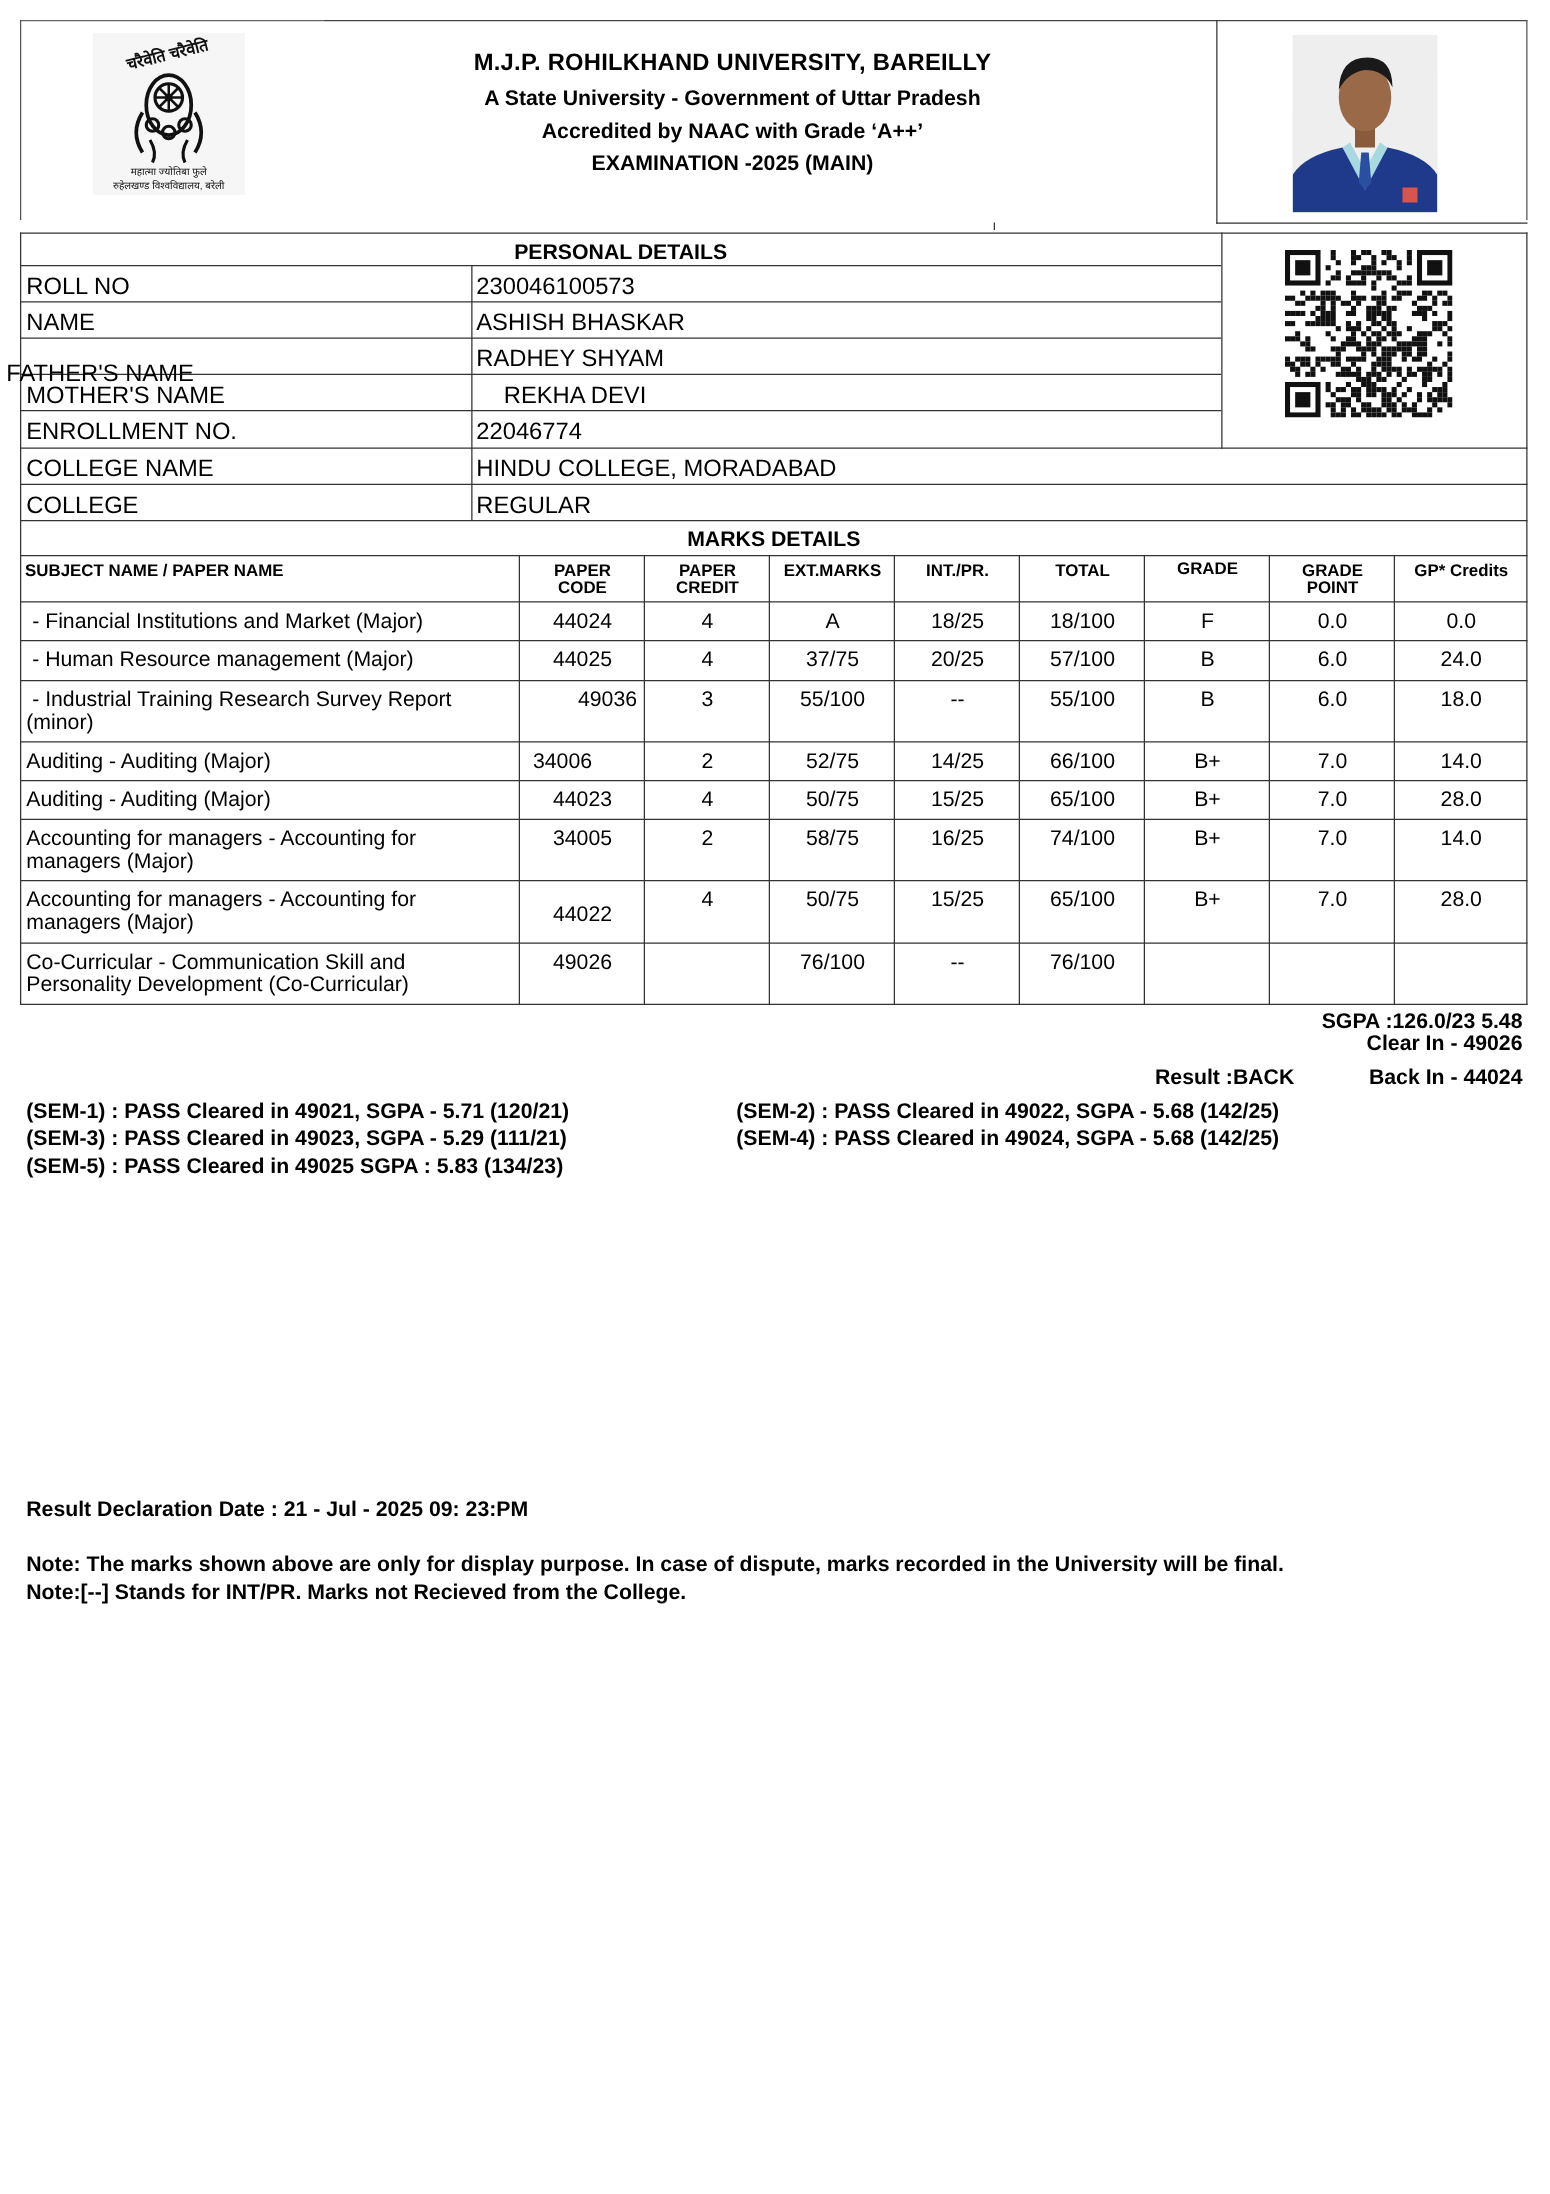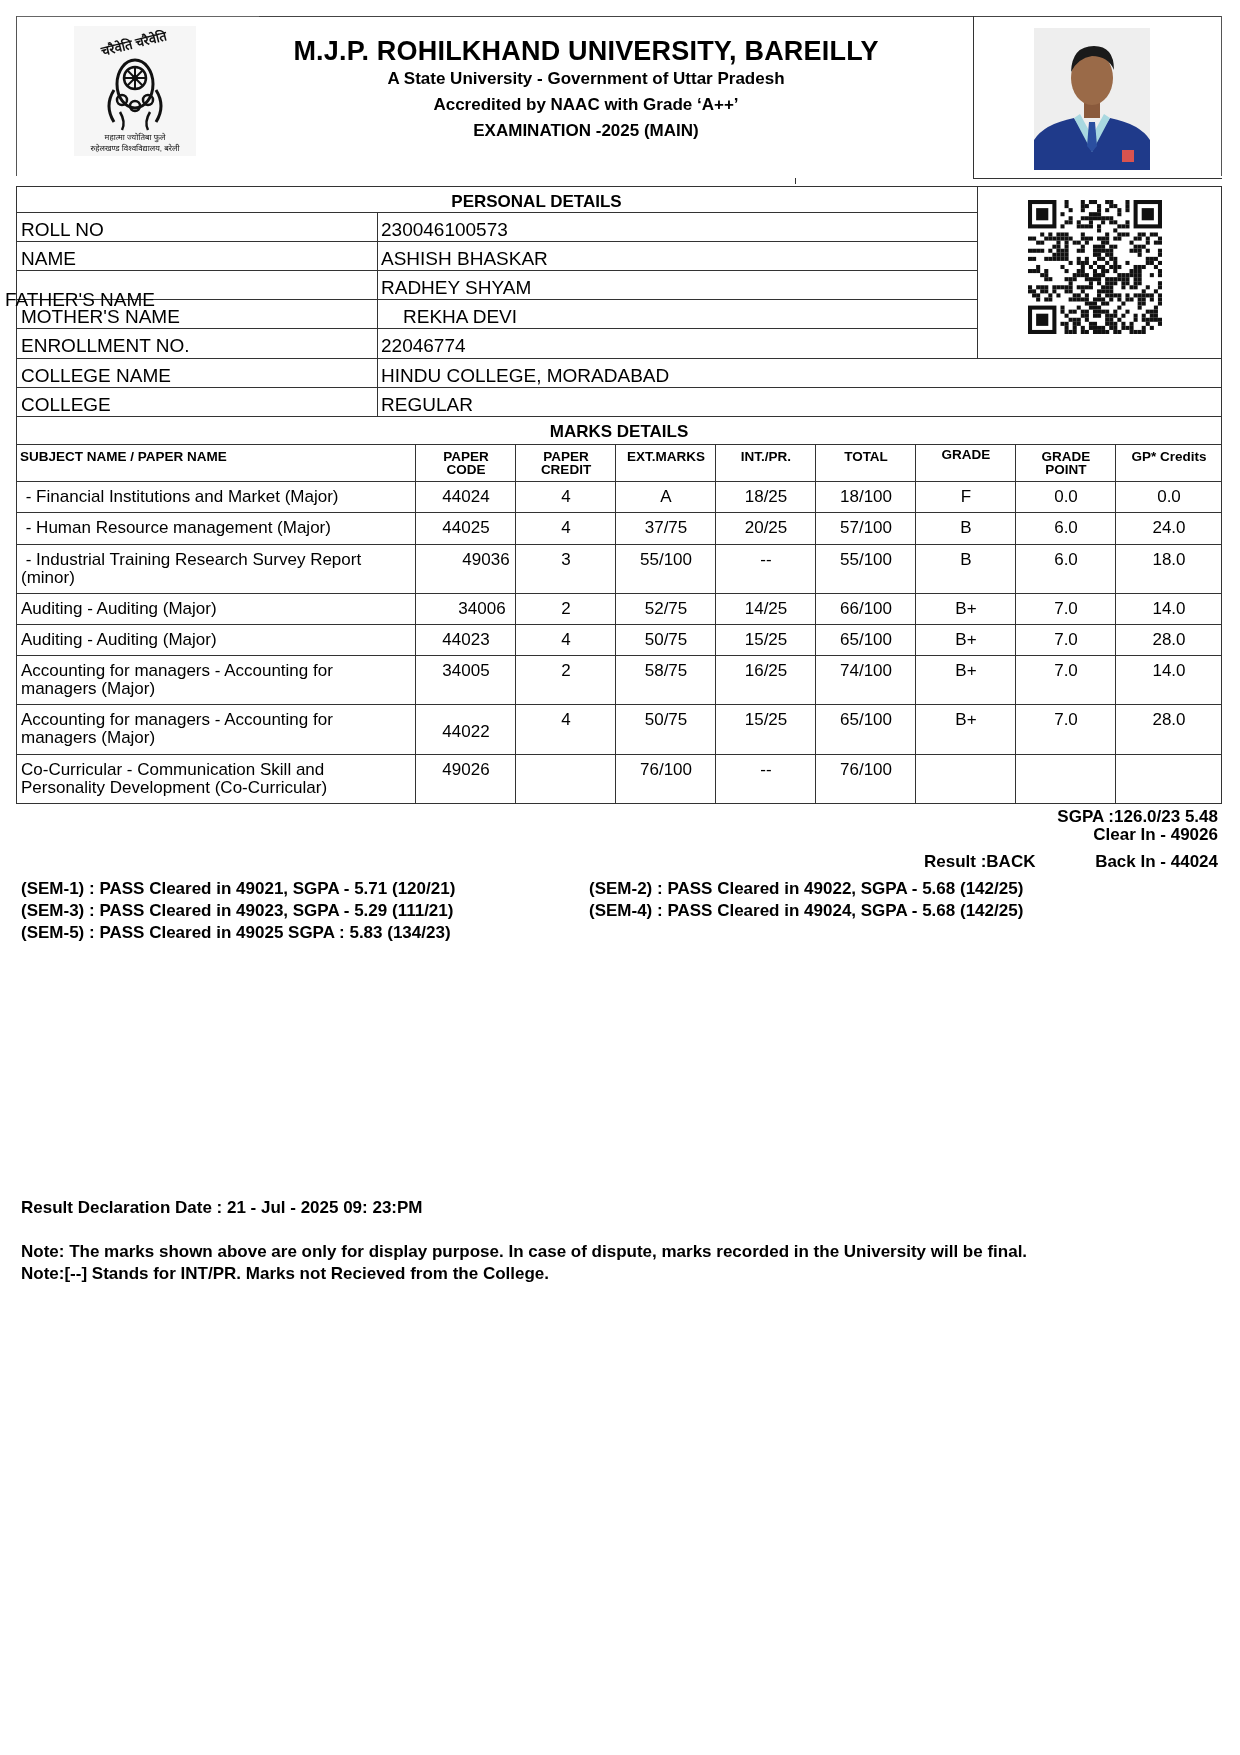--- a/index.html
+++ b/index.html
@@ -11,21 +11,21 @@
   .header .top-line-left { position: absolute; left: 0; top: 0; width: 243px; height: 1px; background: #666; }
   .header .top-line-right { position: absolute; left: 243px; top: 0; width: 963px; height: 1px; background: #444; }
   .header .left-line { position: absolute; left: 0; top: 0; width: 1px; height: 160px; background: #555; }
   .header .right-line { position: absolute; left: 1205px; top: 0; width: 1px; height: 160px; background: #555; }
   .header .photo-sep { position: absolute; left: 957px; top: 0; width: 1px; height: 163px; background: #333; }
   .header .photo-bottom { position: absolute; left: 957px; top: 162px; width: 249px; height: 1px; background: #333; }
   .header .tick { position: absolute; left: 779px; top: 162px; width: 1px; height: 6px; background: #333; }
 
   .logo { position: absolute; left: 58px; top: 10px; width: 122px; height: 130px; }
   .title-block { position: absolute; left: 200px; top: 20px; width: 740px; text-align: center; }
-  .title-main { font-weight: bold; font-size: 27px; letter-spacing: 0.2px; line-height: 30px; }
+  .title-main { font-weight: bold; font-size: 19px; letter-spacing: 0.2px; line-height: 30px; }
   .title-sub { font-weight: bold; font-size: 17px; line-height: 26px; }
   .photo { position: absolute; left: 1018px; top: 12px; width: 116px; height: 142px;
            background: linear-gradient(#f2f2f2, #e9e9e9); overflow: hidden; }
 
   
   .grid-line { position: absolute; background: #333; }
   .pd-label, .pd-value { position: absolute; font-size: 19px; line-height: 22px; white-space: nowrap; }
   .section-head { position: absolute; font-weight: bold; font-size: 17px; text-align: center; }
 
   .qr { position: absolute; left: 1028px; top: 200px; width: 134px; height: 134px; }
@@ -107,21 +107,21 @@
 
 <div class="grid-line" style="left:16px; top:212px; width:961px; height:1px;"></div>
 <div class="grid-line" style="left:16px; top:241px; width:961px; height:1px;"></div>
 <div class="grid-line" style="left:16px; top:270px; width:961px; height:1px;"></div>
 <div class="grid-line" style="left:16px; top:299px; width:961px; height:1px;"></div>
 <div class="grid-line" style="left:16px; top:328px; width:961px; height:1px;"></div>
 <div class="grid-line" style="left:16px; top:358px; width:1206px; height:1px;"></div>
 <div class="grid-line" style="left:16px; top:387px; width:1206px; height:1px;"></div>
 <div class="grid-line" style="left:16px; top:416px; width:1206px; height:1px;"></div>
 
-<div class="section-head" style="left:16px; top:192px; width:961px;padding-left:40px;">PERSONAL DETAILS</div>
+<div class="section-head" style="left:16px; top:192px; width:961px;">PERSONAL DETAILS</div>
 
 <div class="pd-label" style="left:21px; top:219px;">ROLL NO</div>
 <div class="pd-value" style="left:381px; top:219px;">230046100573</div>
 <div class="pd-label" style="left:21px; top:248px;">NAME</div>
 <div class="pd-value" style="left:381px; top:248px;">ASHISH BHASKAR</div>
 <div class="pd-label" style="left:5px; top:277px;margin-top:12px;">FATHER'S NAME</div>
 <div class="pd-value" style="left:381px; top:277px;">RADHEY SHYAM</div>
 <div class="pd-label" style="left:21px; top:306px;">MOTHER'S NAME</div>
 <div class="pd-value" style="left:403px; top:306px;">REKHA DEVI</div>
 <div class="pd-label" style="left:21px; top:335px;">ENROLLMENT NO.</div>
@@ -622,21 +622,21 @@
       <div class="mt-cell c" style="left: 516px; top: 551px; width: 100px;">3</div>
       <div class="mt-cell c" style="left: 616px; top: 551px; width: 100px;">55/100</div>
       <div class="mt-cell c" style="left: 716px; top: 551px; width: 100px;">--</div>
       <div class="mt-cell c" style="left: 816px; top: 551px; width: 100px;">55/100</div>
       <div class="mt-cell c" style="left: 916px; top: 551px; width: 100px;">B</div>
       <div class="mt-cell c" style="left: 1016px; top: 551px; width: 100px;">6.0</div>
       <div class="mt-cell c" style="left: 1116px; top: 551px; width: 106px;">18.0</div>
     </div>
     <div>
       <div class="mt-cell" style="left: 21px; top: 600px; width: 388px; white-space: pre-wrap;">Auditing - Auditing (Major)</div>
-      <div class="mt-cell c" style="left: 432px; top: 600px; width: 100px;">34006</div>
+      <div class="mt-cell c" style="left: 400px; top: 600px; width: 100px;">34006</div>
       <div class="mt-cell c" style="left: 516px; top: 600px; width: 100px;">2</div>
       <div class="mt-cell c" style="left: 616px; top: 600px; width: 100px;">52/75</div>
       <div class="mt-cell c" style="left: 716px; top: 600px; width: 100px;">14/25</div>
       <div class="mt-cell c" style="left: 816px; top: 600px; width: 100px;">66/100</div>
       <div class="mt-cell c" style="left: 916px; top: 600px; width: 100px;">B+</div>
       <div class="mt-cell c" style="left: 1016px; top: 600px; width: 100px;">7.0</div>
       <div class="mt-cell c" style="left: 1116px; top: 600px; width: 106px;">14.0</div>
     </div>
     <div>
       <div class="mt-cell" style="left: 21px; top: 631px; width: 388px; white-space: pre-wrap;">Auditing - Auditing (Major)</div>

